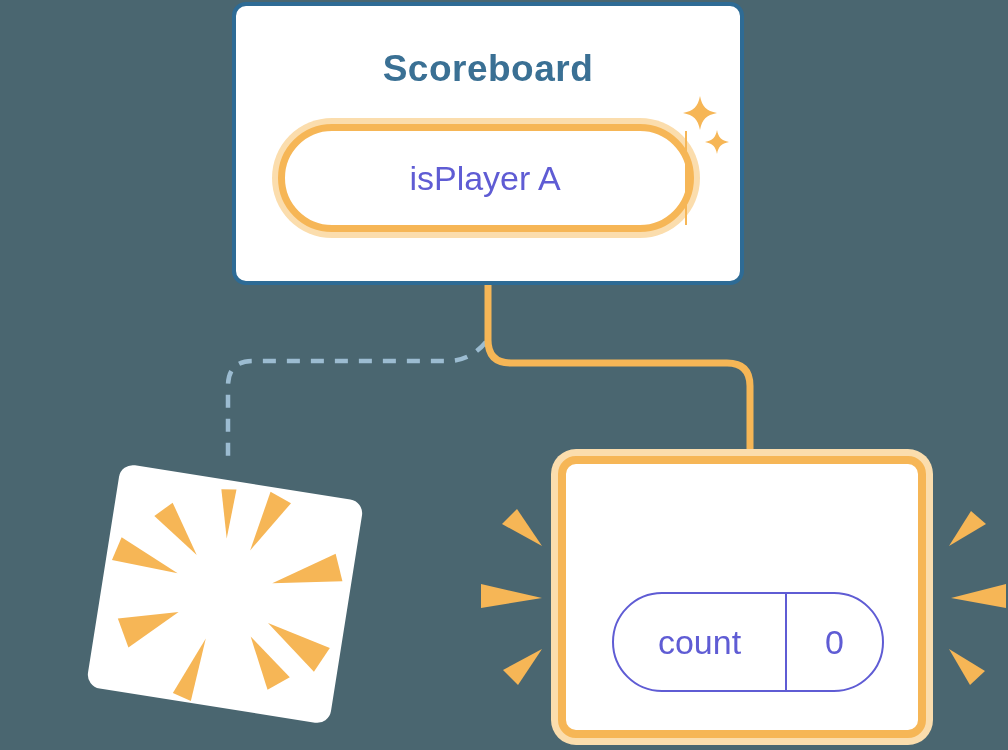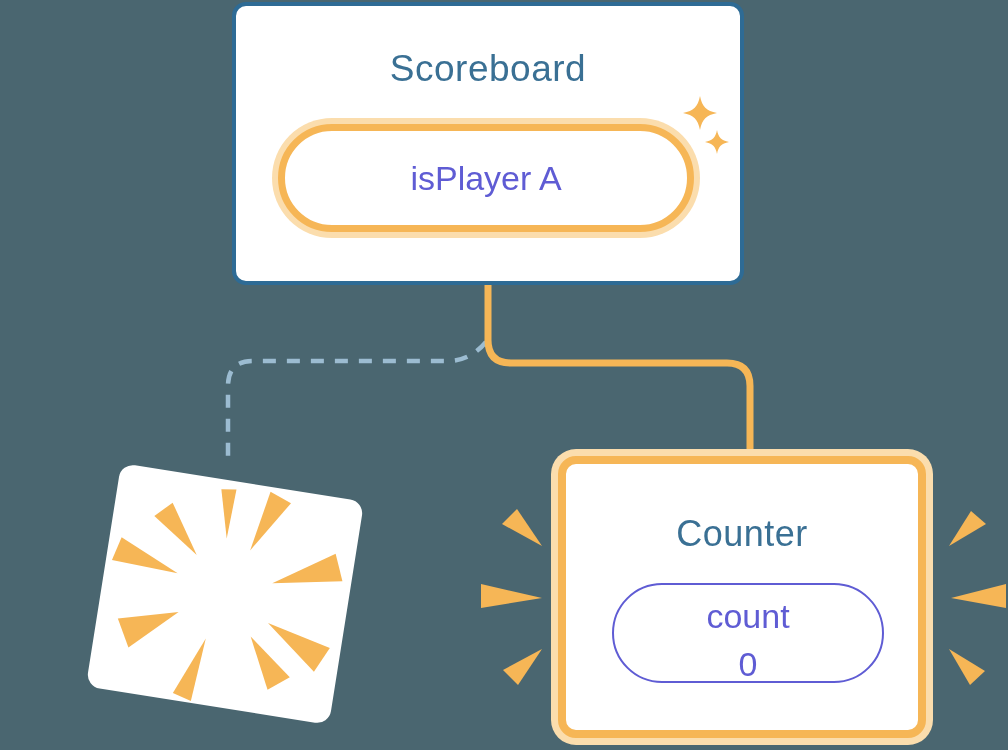--- a/index.html
+++ b/index.html
@@ -15,37 +15,36 @@
   }
   .layer{position:absolute;left:0;top:0;}
   .bg-layer{z-index:1;}
   .card{position:absolute;background:var(--card-white);z-index:2;}
   .scoreboard-card{
     left:232px;top:2px;width:512px;height:283px;
     border:4px solid var(--blue-border);border-radius:14px;
   }
   .card-title{
     position:absolute;left:0;right:0;text-align:center;
-    color:var(--title-blue);font-weight:400;line-height:1;
+    color:var(--title-blue);font-weight:700;line-height:1;
     letter-spacing:0.5px;
   }
   .scoreboard-card .card-title{top:44px;font-size:37px;}
   .counter-card .card-title{top:52px;font-size:36px;}
   .pill{
     position:absolute;display:flex;align-items:stretch;
     background:var(--card-white);
-    flex-direction:column;
   }
   .pill-highlight{
     left:42px;top:118px;width:416px;height:108px;
     border:7px solid var(--orange);border-radius:54px;
     box-shadow:0 0 0 6px var(--orange-glow);
   }
   .pill-plain{
-    left:46px;top:119px;width:272px;height:100px;
+    left:46px;top:128px;width:272px;height:100px;
     border:2px solid var(--purple);border-radius:50px;
   }
   .pill-cell{
     display:flex;align-items:center;justify-content:center;
     color:var(--purple);font-size:34px;line-height:1;
   }
   .pill-highlight .pill-key{flex:1.68;}
   .pill-highlight .pill-value{flex:1;font-weight:700;}
   .pill-plain .pill-key{flex:1.8;}
   .pill-plain .pill-value{flex:1;}
@@ -106,19 +105,18 @@
     <polygon class="wedge" points="170,135 223,176 235,150"></polygon>
     <polygon class="wedge" points="155,151 180,201 200,185"></polygon>
     <polygon class="wedge" points="111,160 87,219 106,224"></polygon>
     <polygon class="wedge" points="80,138 21,154 36,181"></polygon>
     <polygon class="wedge" points="73,100 12,73 6,97"></polygon>
     <polygon class="wedge" points="89,79 57,31 41,47"></polygon>
   </svg>
 </div>
 
 <div class="card counter-card">
-  <div class="card-title">Counter</div>
   <div class="pill pill-plain">
     <div class="pill-cell pill-key">count</div>
     <div class="pill-divider"></div>
     <div class="pill-cell pill-value">0</div>
   </div>
 </div>
 
 </body></html>

